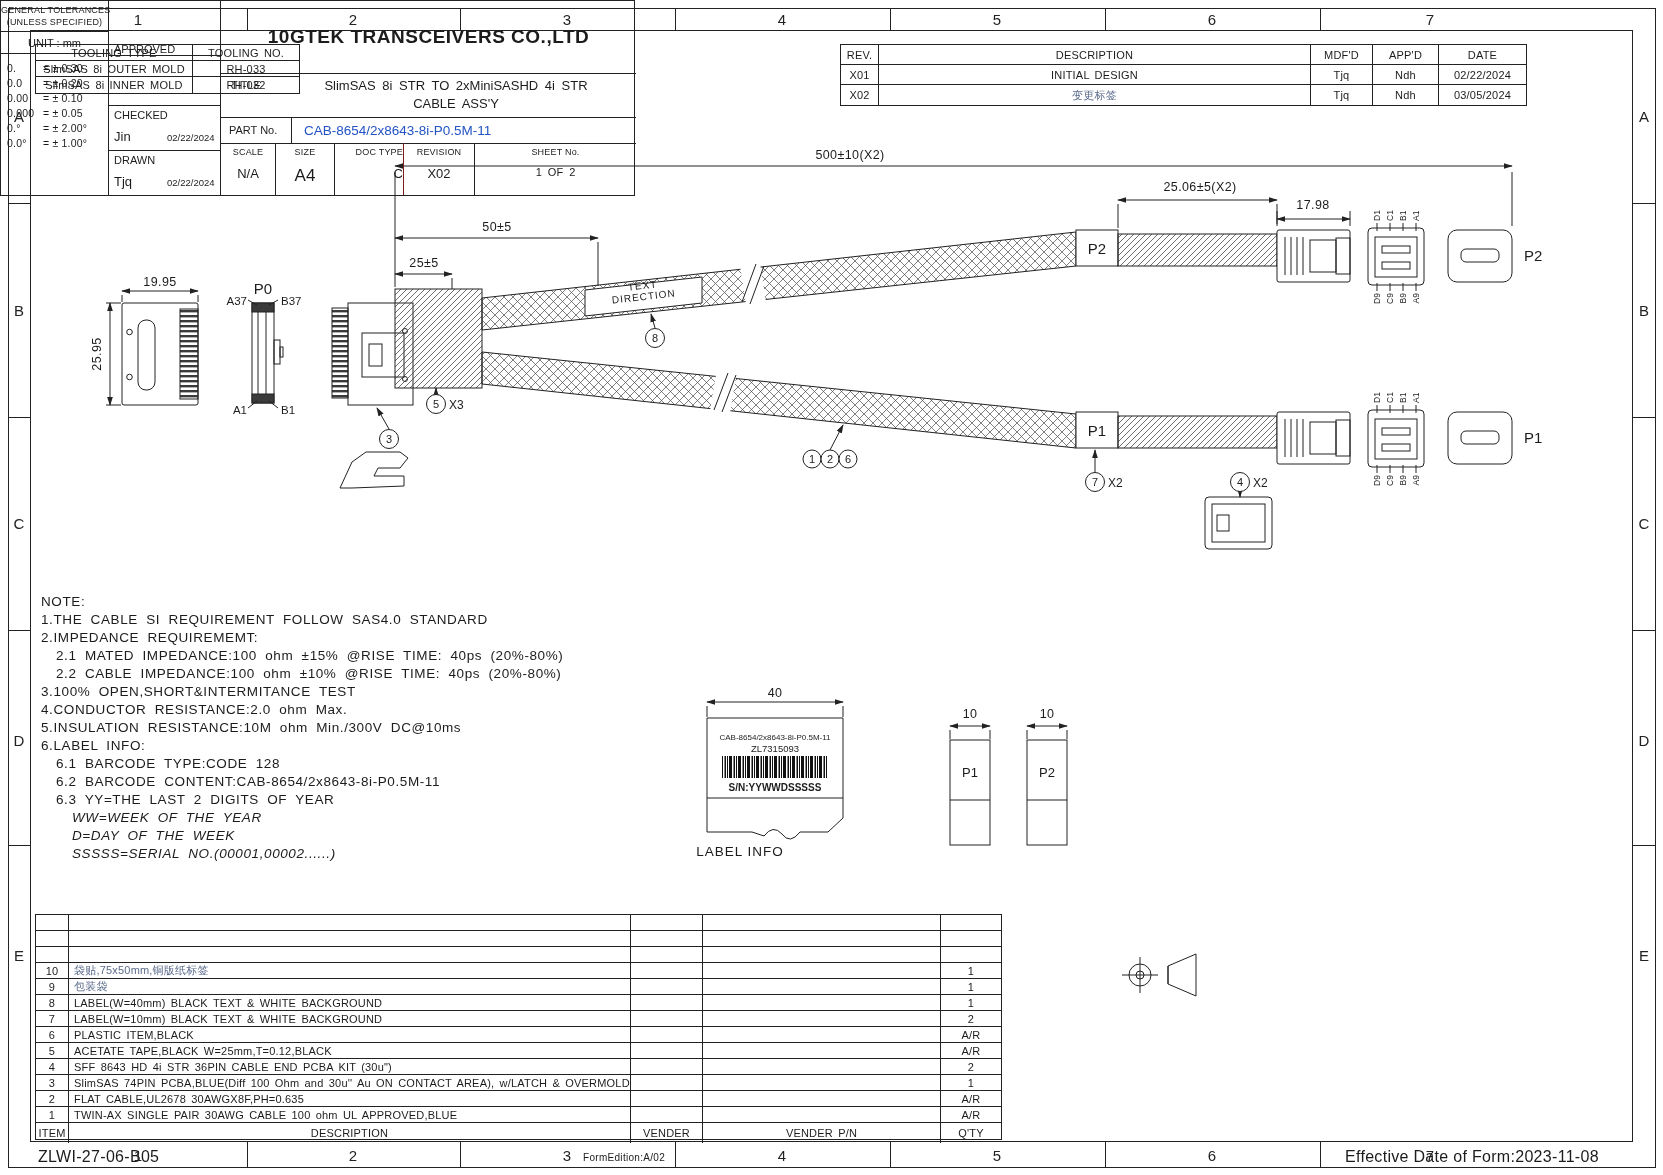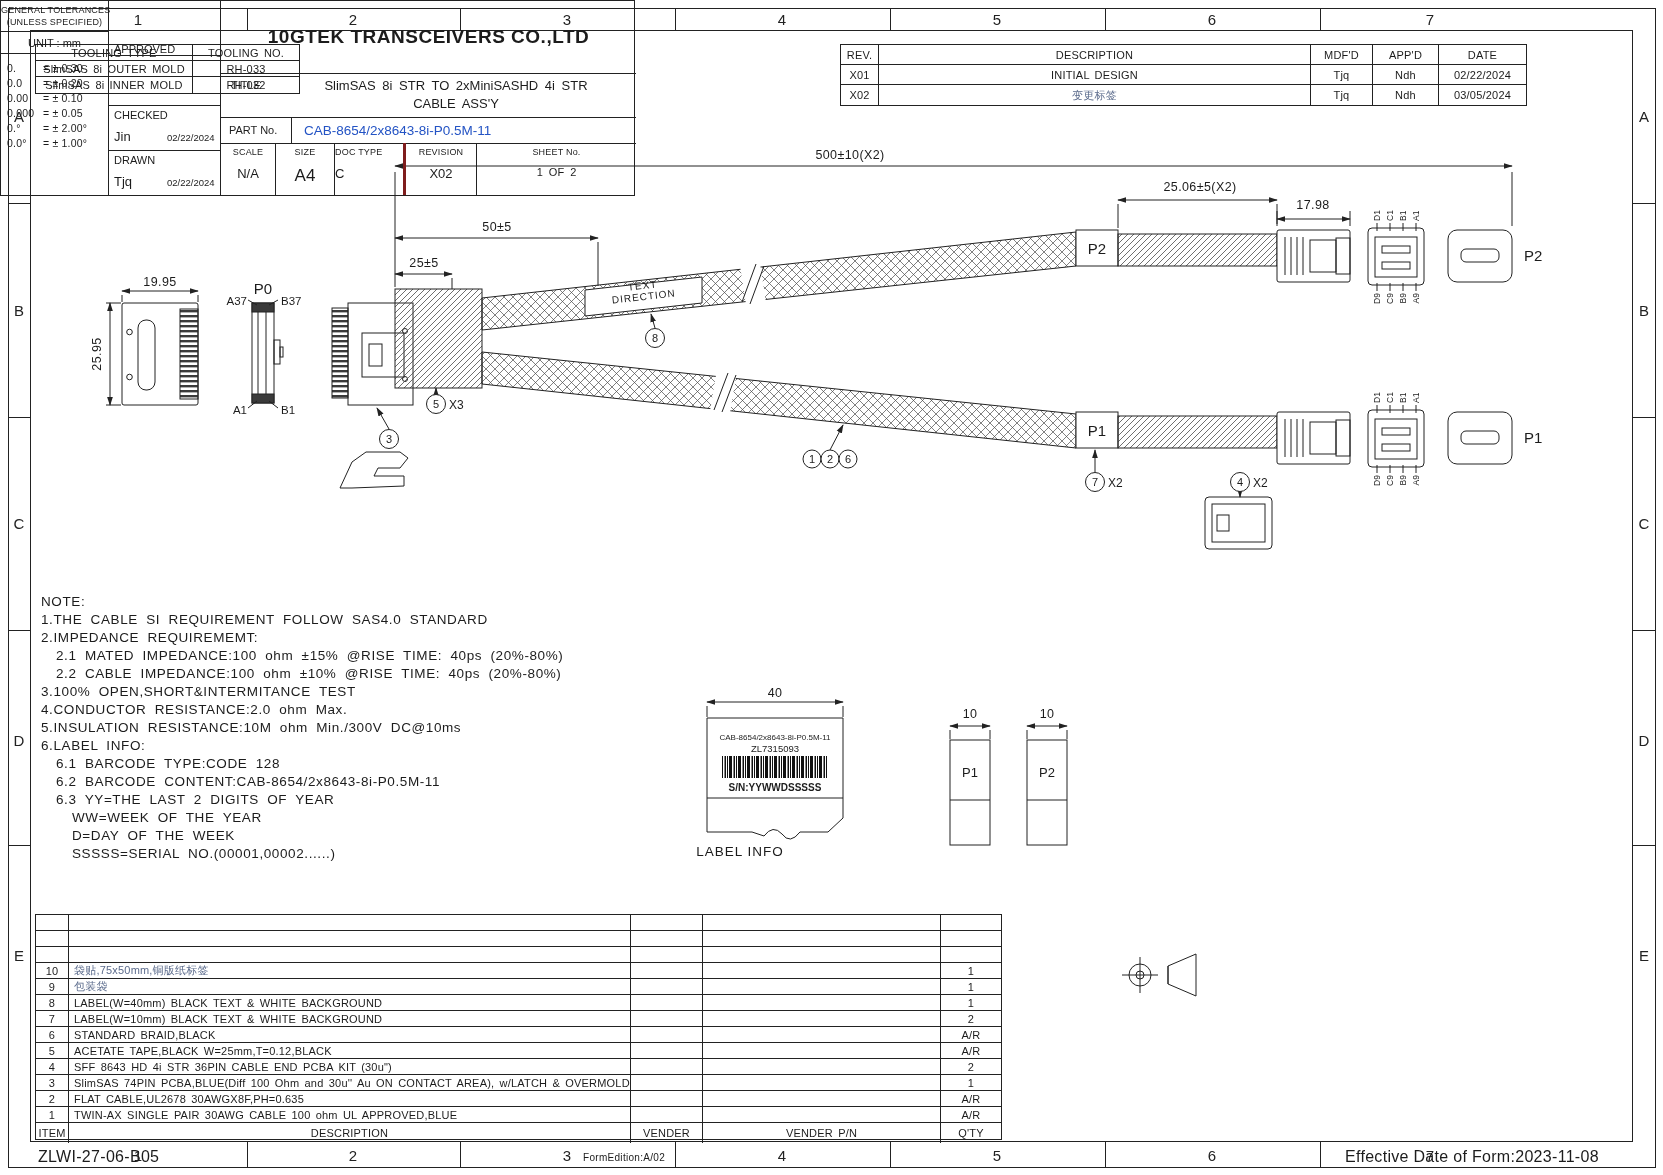--- a/index.html
+++ b/index.html
@@ -17,21 +17,21 @@
   .cell{border-right:1px solid #222;border-bottom:1px solid #222;display:flex;align-items:center;
         font-size:11px;letter-spacing:.2px;word-spacing:2px;overflow:hidden;white-space:nowrap;}
   .cc{justify-content:center;text-align:right;}
   .lc{justify-content:flex-start;padding-left:5px;}
   .tbl{position:absolute;border:1.2px solid #222;display:grid;background:#fff;}
   .cn{color:#5b6b8c;}
   .blue{color:#2353c4;}
   
   #notes{left:41px;top:593px;font-size:13.5px;letter-spacing:.6px;word-spacing:4px;line-height:18px;}
   .ind1{padding-left:15px;}
-  .ind2{padding-left:31px;}
+  .ind2{padding-left:31px;font-style:italic;}
   
   #bom{left:35px;top:914px;width:965px;grid-template-columns:33px 562px 72px 238px 1fr;
        grid-auto-rows:16px;}
   #bom .hdr{font-size:11px;}
   #bom .hrow{height:20px;}
   
   #tblock{left:1000px;top:948px;width:633px;height:194px;border:1.2px solid #222;display:flex;background:#fff;}
   .tb-col{position:relative;height:100%;}
   #tol-col{width:107px;border-right:1px solid #222;}
   #app-col{width:111px;border-right:1px solid #222;}
@@ -479,21 +479,21 @@
     <div class="cell lc">LABEL(W=40mm) BLACK TEXT &amp; WHITE BACKGROUND</div>
     <div class="cell"></div>
     <div class="cell"></div>
     <div class="cell cc" style="border-right:none">1</div>
     <div class="cell cc">7</div>
     <div class="cell lc">LABEL(W=10mm) BLACK TEXT &amp; WHITE BACKGROUND</div>
     <div class="cell"></div>
     <div class="cell"></div>
     <div class="cell cc" style="border-right:none">2</div>
     <div class="cell cc">6</div>
-    <div class="cell lc">STANDARD BRAID,BLACK</div>
+    <div class="cell lc">PLASTIC ITEM,BLACK</div>
     <div class="cell"></div>
     <div class="cell"></div>
     <div class="cell cc" style="border-right:none">A/R</div>
     <div class="cell cc">5</div>
     <div class="cell lc">ACETATE TAPE,BLACK W=25mm,T=0.12,BLACK</div>
     <div class="cell"></div>
     <div class="cell"></div>
     <div class="cell cc" style="border-right:none">A/R</div>
     <div class="cell cc">4</div>
     <div class="cell lc">SFF 8643 HD 4i STR 36PIN CABLE END PCBA KIT (30u")</div>
@@ -588,21 +588,21 @@
       </div>
       <div class="abs" style="left:0;top:142px;width:415px;height:52px;display:flex">
         <div style="width:54px;border-right:1px solid #222;text-align:center">
           <div class="small-label" style="margin-top:4px">SCALE</div>
           <div style="font-size:13px;margin-top:9px">N/A</div>
         </div>
         <div style="width:58px;border-right:1px solid #222;text-align:center">
           <div class="small-label" style="margin-top:4px">SIZE</div>
           <div style="font-size:17px;margin-top:9px">A4</div>
         </div>
-        <div style="width:68px;border-right:3px solid #7f1d1d;text-align:left">
+        <div style="width:68px;border-right:1px solid #7f1d1d;text-align:right">
           <div class="small-label" style="margin-top:4px">DOC TYPE</div>
           <div style="font-size:13px;margin-top:9px">C</div>
         </div>
         <div style="width:70px;border-right:1px solid #222;text-align:center">
           <div class="small-label" style="margin-top:4px">REVISION</div>
           <div style="font-size:13px;margin-top:9px">X02</div>
         </div>
         <div style="flex:1;text-align:center">
           <div class="small-label" style="margin-top:4px">SHEET No.</div>
           <div style="font-size:11px;margin-top:9px;word-spacing:3px">1 OF 2</div>

